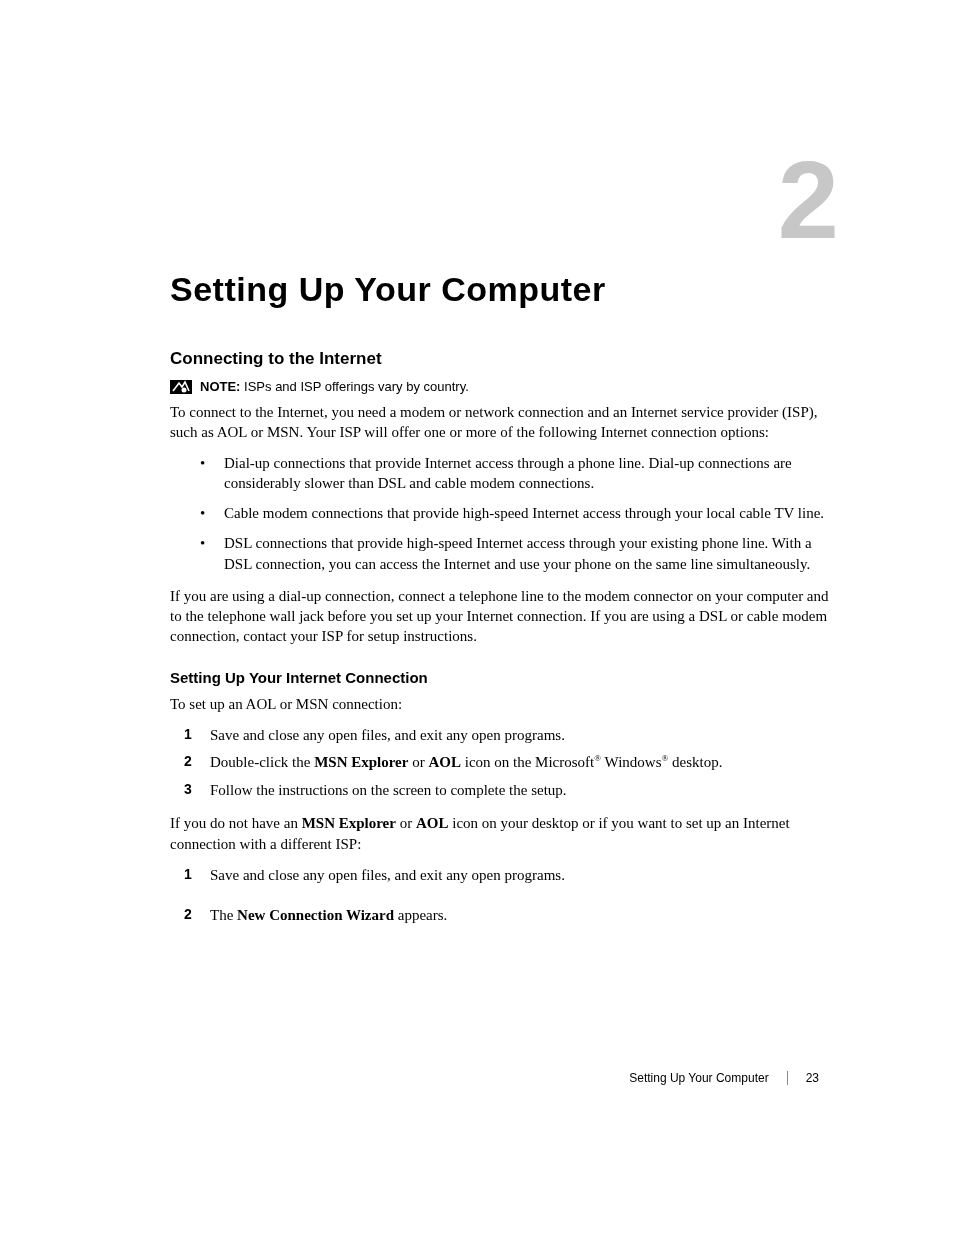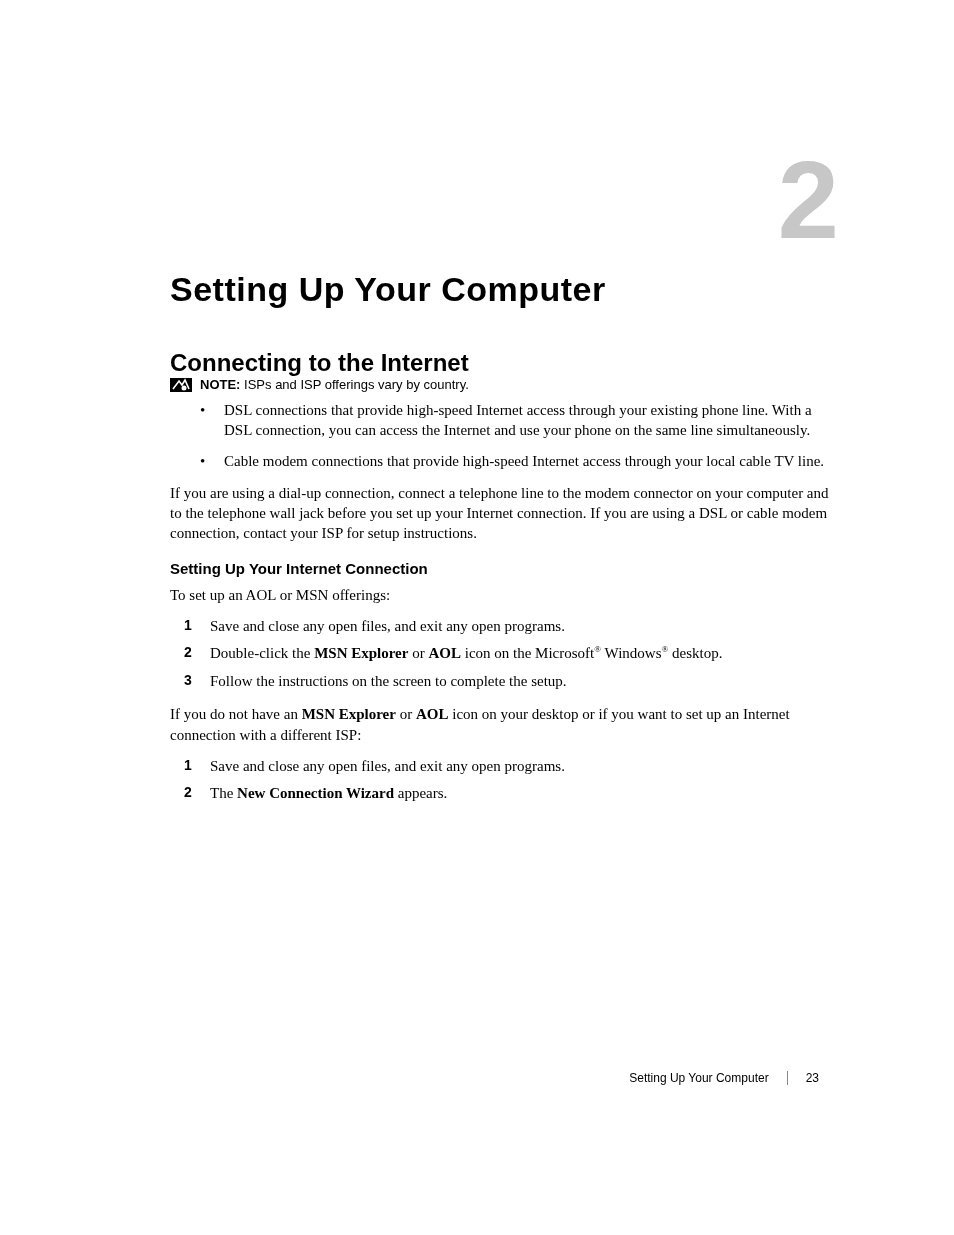--- a/index.html
+++ b/index.html
@@ -28,23 +28,24 @@
     font-family: Arial, Helvetica, sans-serif;
     font-size: 34px;
     font-weight: 700;
     color: #000;
     margin-top: 115px;
     margin-bottom: 40px;
     letter-spacing: 0.5px;
   }
   .section-title {
     font-family: Arial, Helvetica, sans-serif;
-    font-size: 24px;
+    font-size: 17px;
     font-weight: 700;
     color: #000;
+    margin-bottom: 10px;
   }
   .note-row {
     display: flex;
     align-items: center;
     gap: 8px;
     margin-bottom: 8px;
   }
   .note-icon {
     width: 22px;
     height: 14px;
@@ -79,21 +80,21 @@
     position: absolute;
     left: 0;
     top: 0;
     font-size: 15px;
   }
   .subsection-title {
     font-family: Arial, Helvetica, sans-serif;
     font-size: 15px;
     font-weight: 700;
     color: #000;
-    margin-top: 16px;
+    margin-top: 22px;
     margin-bottom: 8px;
   }
   .num-list {
     list-style: none;
     margin: 6px 0 12px 14px;
   }
   .num-list li {
     font-size: 15px;
     line-height: 1.5;
     margin-bottom: 5px;
@@ -103,21 +104,21 @@
   .num-list li .num {
     position: absolute;
     left: 0;
     top: 0;
     font-family: Arial, Helvetica, sans-serif;
     font-weight: 700;
     font-size: 14px;
   }
   .num-list li .sub-line {
     display: block;
-    margin-top: 5px;
+    margin-top: 18px;
   }
   .step-content b { font-weight: 700; }
   .step-content { font-family: Georgia, 'Times New Roman', serif; }
   sup { font-size: 9px; vertical-align: super; }
   .footer {
     position: absolute;
     bottom: 150px;
     right: 135px;
     font-family: Arial, Helvetica, sans-serif;
     font-size: 12px;
@@ -152,31 +153,33 @@
         <rect x="0" y="0" width="22" height="14" fill="#000"></rect>
         <path d="M3 11 L9 3 L12 7 L15 2 L19 11" stroke="#fff" stroke-width="1.6" fill="none"></path>
         <circle cx="14" cy="10" r="2.5" fill="#fff"></circle>
       </svg>
     </span>
     <span class="note-text">
       <span class="note-label">NOTE:</span><span> ISPs and ISP offerings vary by country.</span>
     </span>
   </div>
 
+  <p class="body-para">To connect to the Internet, you need a modem or network connection and an Internet service provider (ISP), such as AOL or MSN. Your ISP will offer one or more of the following Internet connection options:</p>
 
   <ul class="bullet-list">
+    <li>Dial-up connections that provide Internet access through a phone line. Dial-up connections are considerably slower than DSL and cable modem connections.</li>
+    <li>Cable modem connections that provide high-speed Internet access through your local cable TV line.</li>
     <li>DSL connections that provide high-speed Internet access through your existing phone line. With a DSL connection, you can access the Internet and use your phone on the same line simultaneously.</li>
-    <li>Cable modem connections that provide high-speed Internet access through your local cable TV line.</li>
   </ul>
 
   <p class="body-para">If you are using a dial-up connection, connect a telephone line to the modem connector on your computer and to the telephone wall jack before you set up your Internet connection. If you are using a DSL or cable modem connection, contact your ISP for setup instructions.</p>
 
   <h3 class="subsection-title">Setting Up Your Internet Connection</h3>
 
-  <p class="body-para">To set up an AOL or MSN offerings:</p>
+  <p class="body-para">To set up an AOL or MSN connection:</p>
 
   <ol class="num-list">
     <li><span class="num">1</span><span class="step-content">Save and close any open files, and exit any open programs.</span></li>
     <li><span class="num">2</span><span class="step-content">Double-click the <b>MSN Explorer</b> or <b>AOL</b> icon on the Microsoft<sup>®</sup> Windows<sup>®</sup> desktop.</span></li>
     <li><span class="num">3</span><span class="step-content">Follow the instructions on the screen to complete the setup.</span></li>
   </ol>
 
   <p class="body-para">If you do not have an <b>MSN Explorer</b> or <b>AOL</b> icon on your desktop or if you want to set up an Internet connection with a different ISP:</p>
 
   <ol class="num-list">

